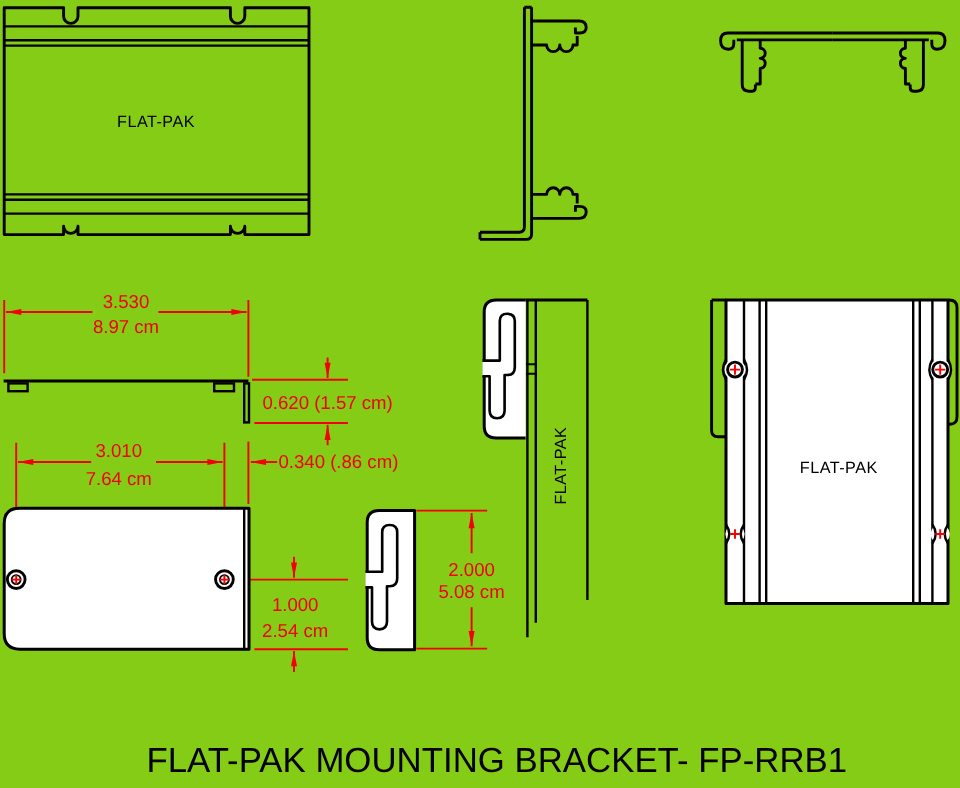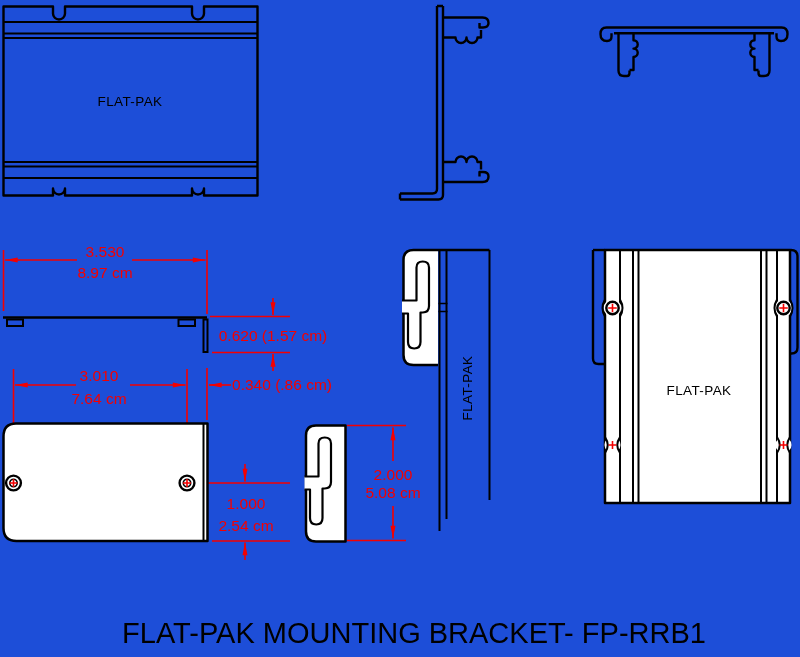--- a/index.html
+++ b/index.html
@@ -1,16 +1,16 @@
 <!DOCTYPE html>
 <html><head>
 <meta charset="utf-8">
 <style>
   html,body{margin:0;padding:0;background:#ffffff;}
-  .sheet{position:relative;width:800px;height:657px;background:#1d4ed8;overflow:hidden;
+  .sheet{position:relative;width:800px;height:657px;background:#84cc16;overflow:hidden;
          font-family:"Liberation Sans","DejaVu Sans",sans-serif;}
   svg{position:absolute;left:0;top:0;}
   .blk{stroke:#000000;fill:none;stroke-width:2.4;stroke-linejoin:round;}
   .blkfill{stroke:#000000;fill:#ffffff;stroke-width:2.5;stroke-linejoin:round;}
   .thin{stroke:#000000;fill:none;stroke-width:2;}
   .hair{stroke:#000000;fill:none;stroke-width:1.6;}
   .red{stroke:#f40000;fill:none;stroke-width:1.6;}
   .dimtxt{fill:#f40000;font-size:15.5px;}
   .parttxt{fill:#000000;font-size:13.5px;letter-spacing:0.4px;}
   .title{fill:#000000;font-size:29px;}

